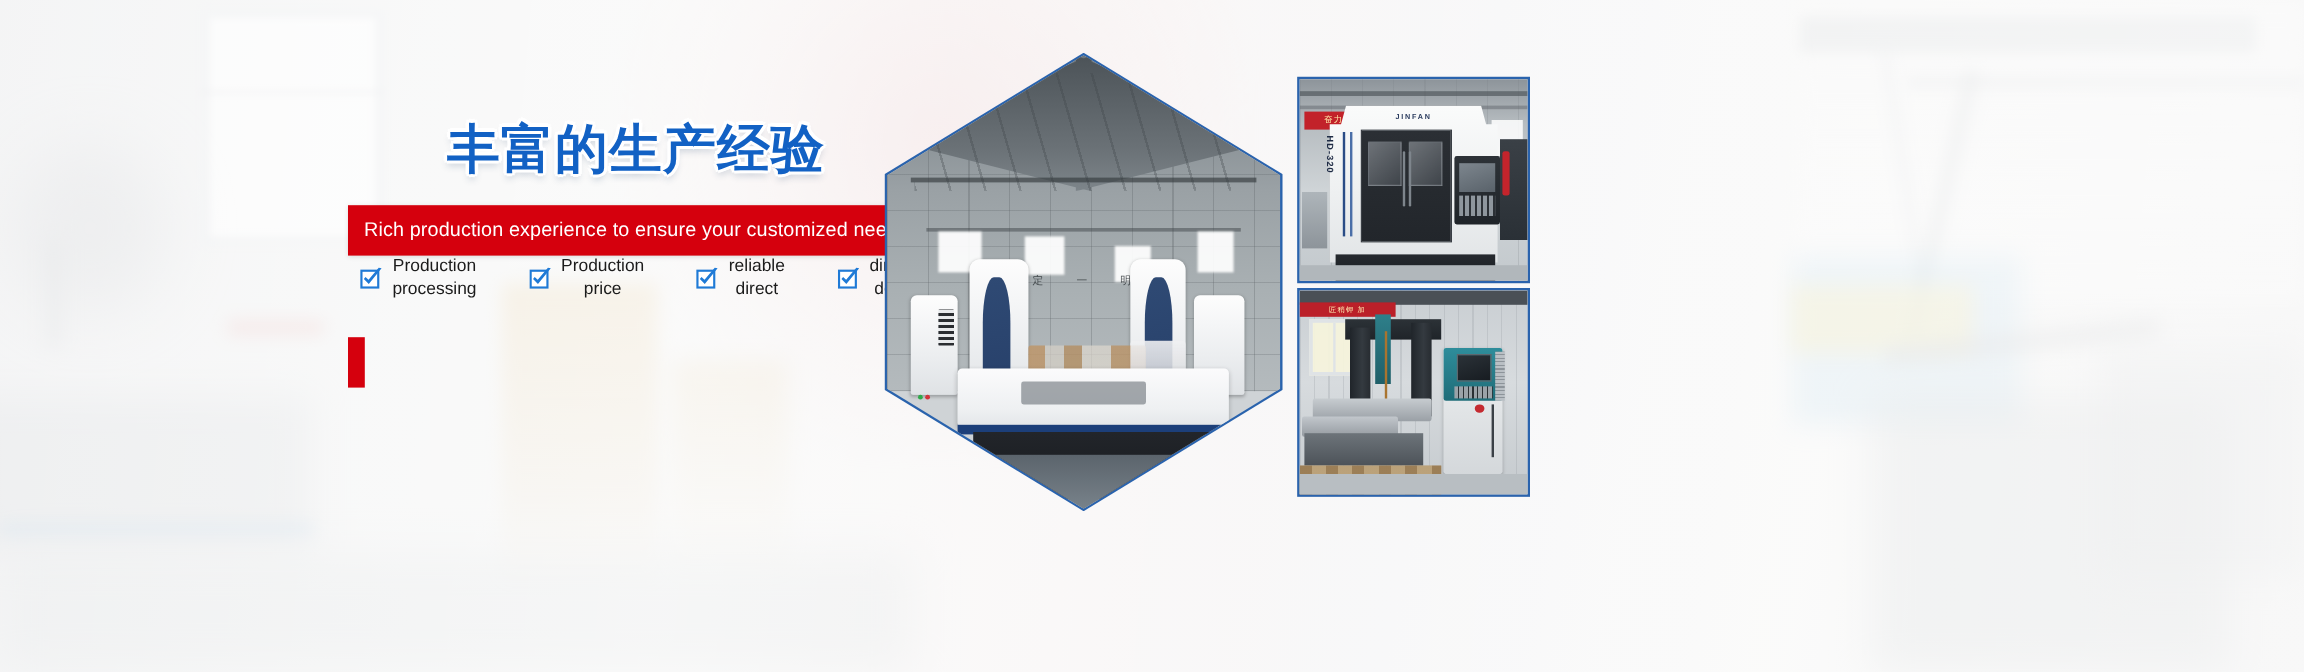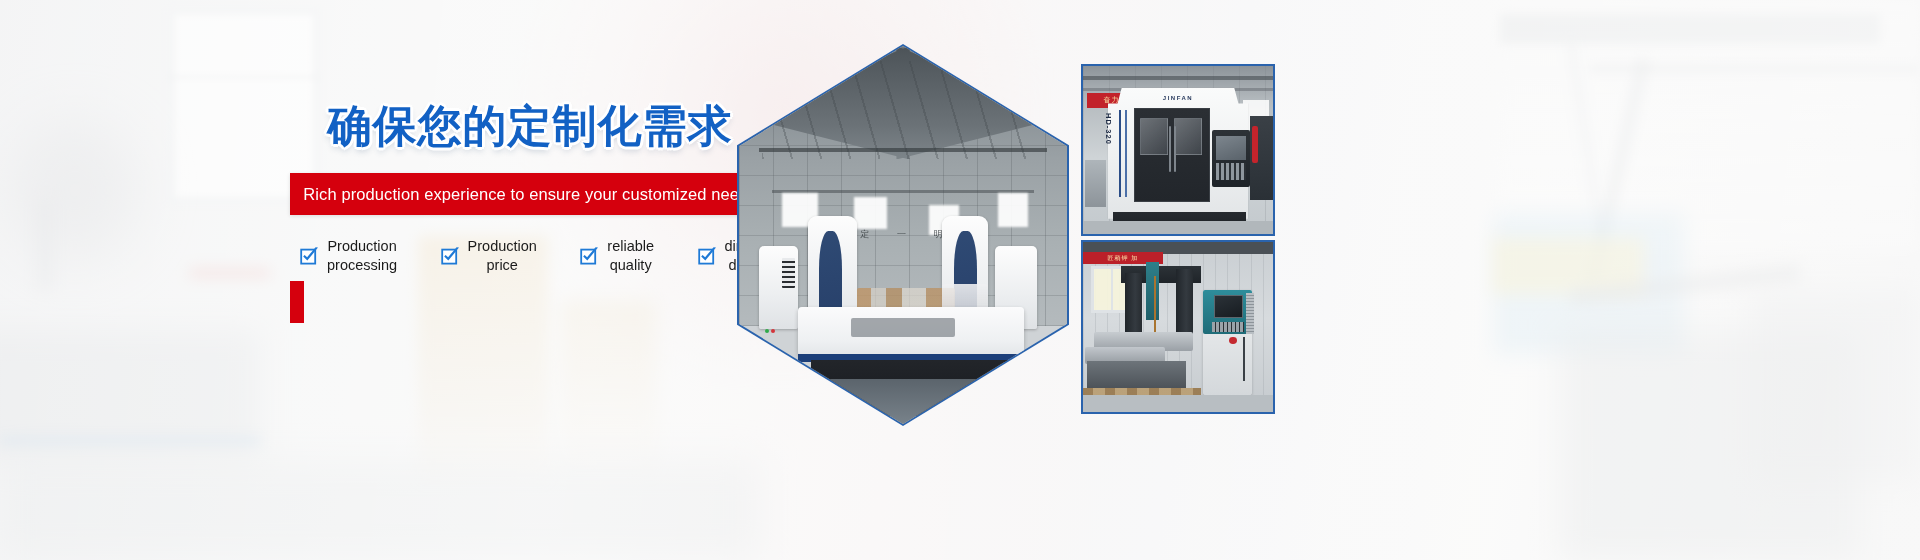--- a/index.html
+++ b/index.html
@@ -99,21 +99,20 @@
     background:#d5000d;
     height:42px;
     display:flex; align-items:center; justify-content:center;
     box-shadow:0 1px 4px rgba(0,0,0,.12);
   }
   .redbar span {
     color:#fff; font-size:16.5px; letter-spacing:.1px; white-space:nowrap;
   }
 
   .features {
-    margin-top:22px;
     display:flex; align-items:flex-start; justify-content:space-between;
     padding:0 10px;
   }
   .feat { display:flex; align-items:center; gap:8px; }
   .cbx { width:19px; height:19px; flex:0 0 19px; position:relative; }
   .cbx svg { display:block; }
   .feat-label {
     font-size:14.5px; color:#1b1b1b; line-height:1.28;
     text-align:center; white-space:pre-line;
   }
@@ -429,21 +428,21 @@
     <div class="bg-r-arm"></div>
     <div class="bg-r-dark"></div>
     <div class="bg-r-dark2"></div>
 
     <div class="bg-veil"></div>
   </div>
 
   <div class="copy">
 
     <div class="headline">
-      <span class="hl hl2">确保您的定制化需求</span>
+      <span class="hl hl1">丰富的生产经验</span>
     </div>
 
     <div class="redbar">
       <span>Rich production experience to ensure your customized needs</span>
     </div>
 
     <div class="features">
 
       <div class="feat f1">
         <span class="cbx">
@@ -468,21 +467,21 @@
       </div>
 
       <div class="feat f3">
         <span class="cbx">
           <svg width="19" height="19" viewBox="0 0 19 19">
             <rect x="1.2" y="3.6" width="14" height="14" fill="#ffffff" stroke="#1f7ad6" stroke-width="1.8"></rect>
             <path d="M3.2 10.6 L7.3 14.6 L18 1.6 L15.6 1.2 L7.1 11.2 L4.6 8.9 Z" fill="#1f7ad6"></path>
           </svg>
         </span>
         <span class="feat-label">reliable
-quality</span>
+direct</span>
       </div>
 
       <div class="feat f4">
         <span class="cbx">
           <svg width="19" height="19" viewBox="0 0 19 19">
             <rect x="1.2" y="3.6" width="14" height="14" fill="#ffffff" stroke="#1f7ad6" stroke-width="1.8"></rect>
             <path d="M3.2 10.6 L7.3 14.6 L18 1.6 L15.6 1.2 L7.1 11.2 L4.6 8.9 Z" fill="#1f7ad6"></path>
           </svg>
         </span>
         <span class="feat-label">direct

